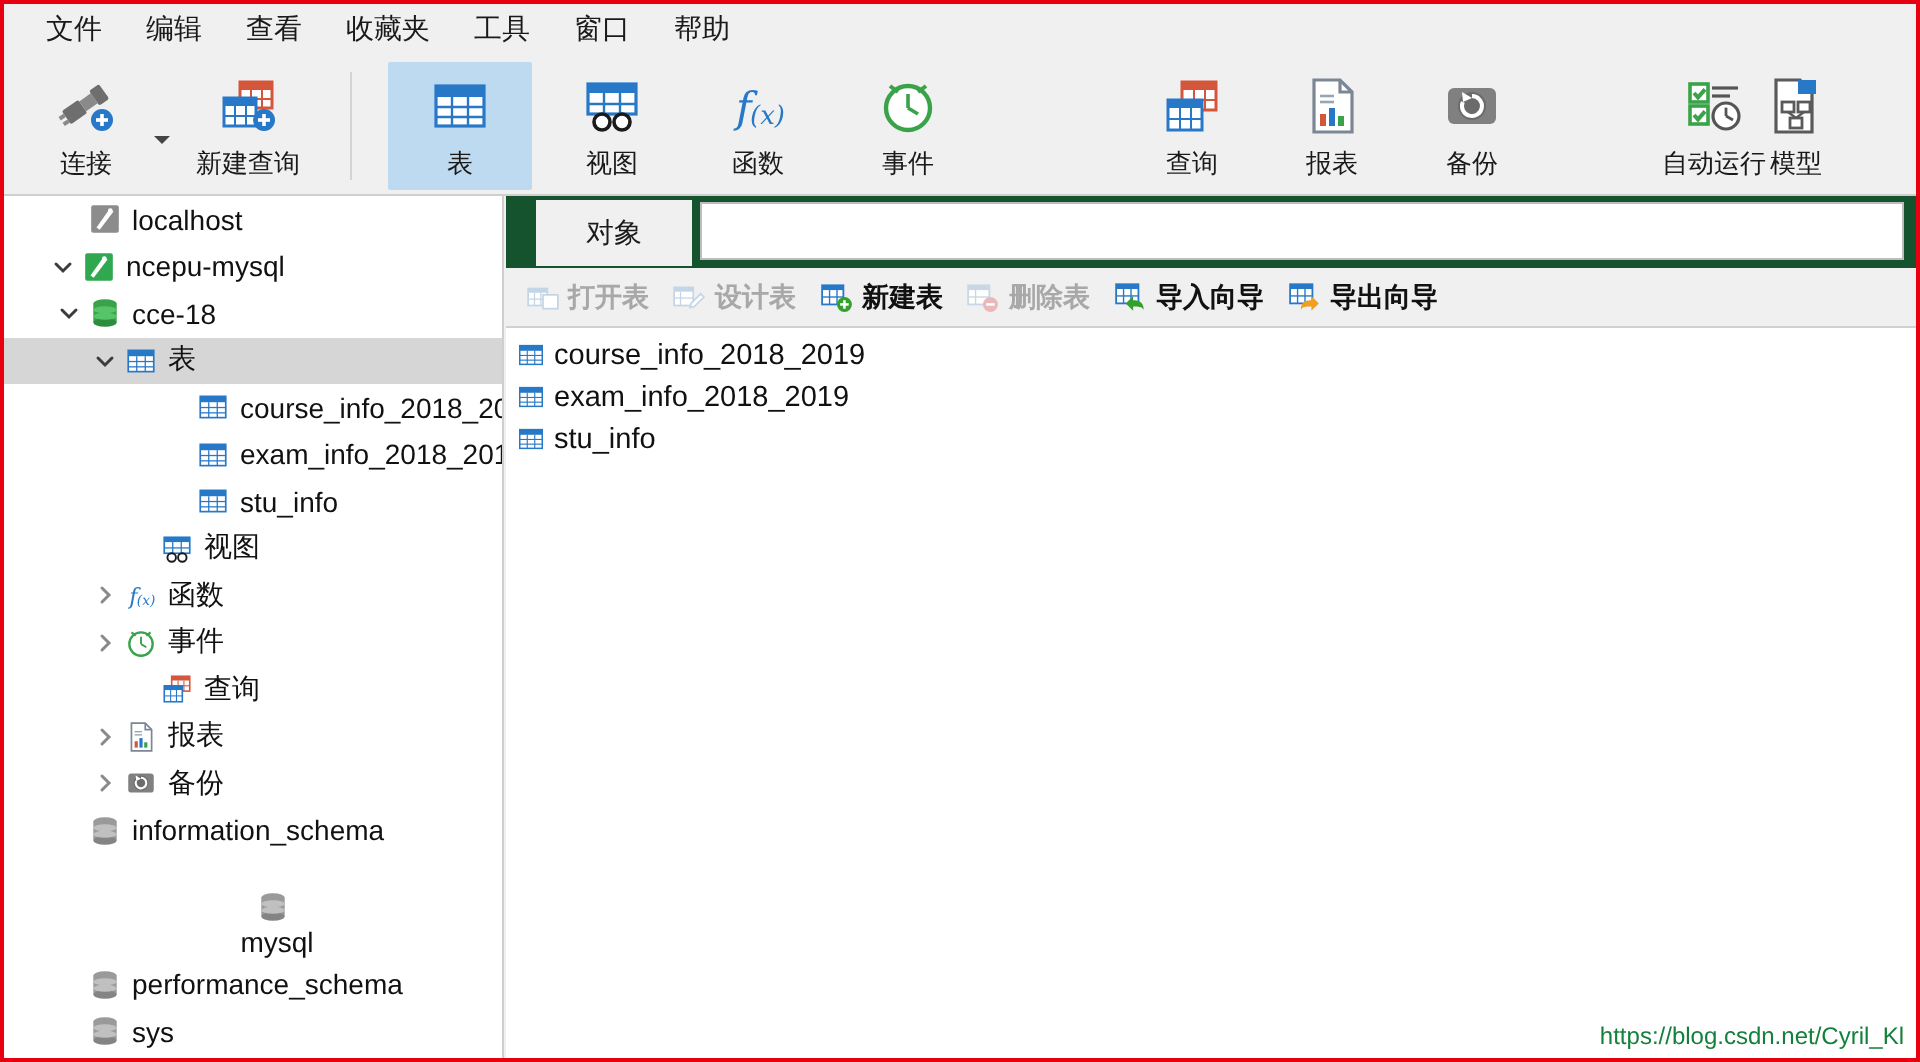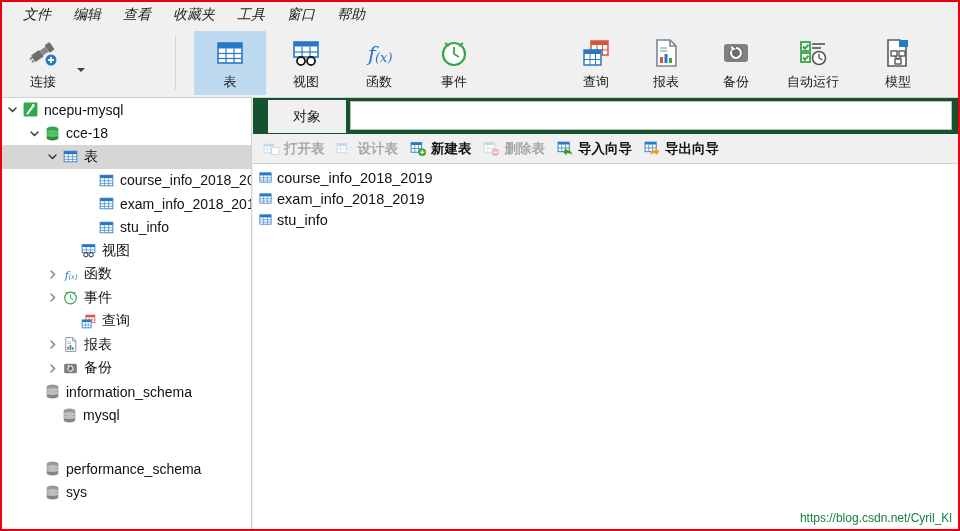--- a/index.html
+++ b/index.html
@@ -22,21 +22,20 @@
     position:absolute; left:0; top:0; width:956px; height:26px;
     background:#f0f0f0;
     display:flex; align-items:center;
     padding-left:10px;
   }
   .menu-item {
     font-size:14px; color:#1a1a1a;
     padding:3px 11px;
     white-space:nowrap;
     cursor:default;
-    font-style:italic;
   }
 
   
   .toolbar {
     position:absolute; left:0; top:26px; width:956px; height:70px;
     background:#f0f0f0;
     border-bottom:1px solid #cfcfcf;
   }
   .tb-sep {
     position:absolute; top:8px; width:1px; height:54px; background:#d4d4d4;
@@ -188,20 +187,40 @@
               <rect x="1" y="12.5" width="3" height="2" fill="#8a8a8a"></rect>
               <rect x="1" y="16" width="3" height="2" fill="#8a8a8a"></rect>
             </g>
             <circle cx="24" cy="23" r="5.5" fill="#2878c8"></circle>
             <line x1="24" y1="20" x2="24" y2="26" stroke="#fff" stroke-width="1.8"></line>
             <line x1="21" y1="23" x2="27" y2="23" stroke="#fff" stroke-width="1.8"></line>
           </svg>
         </div>
         <div class="tblabel">连接</div>
       </div>
+      <div class="tb-btn" style="left: 78px; width: 88px;">
+        <div class="tbicon">
+          <svg width="32" height="32" viewBox="0 0 32 32">
+            <rect x="12" y="4" width="16" height="13" fill="#fff" stroke="#d4573c" stroke-width="1.5"></rect>
+            <rect x="12" y="4" width="16" height="4" fill="#d4573c"></rect>
+            <line x1="17.5" y1="8" x2="17.5" y2="17" stroke="#d4573c" stroke-width="1"></line>
+            <line x1="23" y1="8" x2="23" y2="17" stroke="#d4573c" stroke-width="1"></line>
+            <line x1="12" y1="12.5" x2="28" y2="12.5" stroke="#d4573c" stroke-width="1"></line>
+            <rect x="4" y="12" width="16" height="14" fill="#fff" stroke="#2878c8" stroke-width="1.5"></rect>
+            <rect x="4" y="12" width="16" height="4" fill="#2878c8"></rect>
+            <line x1="9.5" y1="16" x2="9.5" y2="26" stroke="#2878c8" stroke-width="1"></line>
+            <line x1="15" y1="16" x2="15" y2="26" stroke="#2878c8" stroke-width="1"></line>
+            <line x1="4" y1="21" x2="20" y2="21" stroke="#2878c8" stroke-width="1"></line>
+            <circle cx="24" cy="23" r="5.5" fill="#2878c8"></circle>
+            <line x1="24" y1="20" x2="24" y2="26" stroke="#fff" stroke-width="1.8"></line>
+            <line x1="21" y1="23" x2="27" y2="23" stroke="#fff" stroke-width="1.8"></line>
+          </svg>
+        </div>
+        <div class="tblabel">新建查询</div>
+      </div>
       <div class="tb-btn selected" style="left: 192px; width: 72px;">
         <div class="tbicon">
           <svg width="32" height="32" viewBox="0 0 32 32">
             <rect x="4" y="6" width="24" height="20" fill="#fff" stroke="#2878c8" stroke-width="1.6"></rect>
             <rect x="4" y="6" width="24" height="5.5" fill="#2878c8"></rect>
             <line x1="12" y1="11.5" x2="12" y2="26" stroke="#2878c8" stroke-width="1.2"></line>
             <line x1="20" y1="11.5" x2="20" y2="26" stroke="#2878c8" stroke-width="1.2"></line>
             <line x1="4" y1="16.5" x2="28" y2="16.5" stroke="#2878c8" stroke-width="1.2"></line>
             <line x1="4" y1="21.5" x2="28" y2="21.5" stroke="#2878c8" stroke-width="1.2"></line>
           </svg>
@@ -278,21 +297,21 @@
         <div class="tbicon">
           <svg width="32" height="32" viewBox="0 0 32 32">
             <rect x="4" y="7" width="24" height="18" rx="3" fill="#808080"></rect>
             <circle cx="16" cy="16" r="7" fill="#6b6b6b"></circle>
             <path d="M16 11a5 5 0 1 1-4.6 3" fill="none" stroke="#fff" stroke-width="2"></path>
             <path d="M11 9l0.5 5 4.5-2z" fill="#fff"></path>
           </svg>
         </div>
         <div class="tblabel">备份</div>
       </div>
-      <div class="tb-btn" style="left: 772px; width: 78px;">
+      <div class="tb-btn" style="left: 816px; width: 78px;">
         <div class="tbicon">
           <svg width="32" height="32" viewBox="0 0 32 32">
             <rect x="4" y="5" width="9" height="9" fill="#fff" stroke="#3aa34a" stroke-width="1.8"></rect>
             <path d="M6 9.5l2 2.2 3.5-4" fill="none" stroke="#3aa34a" stroke-width="2"></path>
             <rect x="4" y="16" width="9" height="9" fill="#fff" stroke="#3aa34a" stroke-width="1.8"></rect>
             <path d="M6 20.5l2 2.2 3.5-4" fill="none" stroke="#3aa34a" stroke-width="2"></path>
             <line x1="15" y1="7" x2="28" y2="7" stroke="#555" stroke-width="1.6"></line>
             <line x1="15" y1="11" x2="24" y2="11" stroke="#555" stroke-width="1.6"></line>
             <circle cx="22" cy="21" r="6.5" fill="#fff" stroke="#555" stroke-width="1.6"></circle>
             <line x1="22" y1="21" x2="22" y2="16.8" stroke="#555" stroke-width="1.4"></line>
@@ -313,21 +332,32 @@
             <line x1="12" y1="19" x2="16" y2="22" stroke="#5a5a5a" stroke-width="1.2"></line>
             <line x1="20" y1="19" x2="16" y2="22" stroke="#5a5a5a" stroke-width="1.2"></line>
           </svg>
         </div>
         <div class="tblabel">模型</div>
       </div>
       <div class="tb-dropdown-arrow" style="left: 75px; top: 40px;"></div>
     </div>
 
   <div class="sidebar" id="sidebar">
-      <div class="tree-row" style="padding-left: 2px;">
+      <div class="tree-row" style="padding-left: 24px;">
+        <span class="expander"></span>
+        <span class="t-icon">
+          <svg width="17" height="17" viewBox="0 0 32 32">
+            <rect x="3" y="3" width="26" height="26" rx="2" fill="#8c8c8c"></rect>
+            <path d="M8 24 L20 7 L24 9 L11 26 Z" fill="#fff"></path>
+            <circle cx="21" cy="8" r="2.2" fill="#fff"></circle>
+          </svg>
+        </span>
+        <span class="t-label">localhost</span>
+      </div>
+      <div class="tree-row" style="padding-left: 21px;">
         <span class="expander">
           <svg width="11" height="11" viewBox="0 0 11 11">
             <path d="M2 4 L5.5 7.5 L9 4" fill="none" stroke="#3c3c3c" stroke-width="1.5" stroke-linecap="round"></path>
           </svg>
         </span>
         <span class="t-icon">
           <svg width="17" height="17" viewBox="0 0 32 32">
             <rect x="3" y="3" width="26" height="26" rx="2" fill="#2fa84f"></rect>
             <path d="M8 24 L20 7 L24 9 L11 26 Z" fill="#fff"></path>
             <circle cx="21" cy="8" r="2.2" fill="#fff"></circle>
@@ -517,21 +547,21 @@
           <svg width="17" height="17" viewBox="0 0 32 32">
             <ellipse cx="16" cy="7" rx="11" ry="4" fill="#9a9a9a"></ellipse>
             <rect x="5" y="7" width="22" height="18" fill="#9a9a9a"></rect>
             <ellipse cx="16" cy="25" rx="11" ry="4" fill="#848484"></ellipse>
             <ellipse cx="16" cy="13" rx="11" ry="3.4" fill="#c0c0c0"></ellipse>
             <ellipse cx="16" cy="19" rx="11" ry="3.4" fill="#c0c0c0"></ellipse>
           </svg>
         </span>
         <span class="t-label">information_schema</span>
       </div>
-      <div class="tree-row" style="padding-left: 41px;">
+      <div class="tree-row" style="padding-left: 24px; flex-direction: column;">
         <span class="expander"></span>
         <span class="t-icon">
           <svg width="17" height="17" viewBox="0 0 32 32">
             <ellipse cx="16" cy="7" rx="11" ry="4" fill="#9a9a9a"></ellipse>
             <rect x="5" y="7" width="22" height="18" fill="#9a9a9a"></rect>
             <ellipse cx="16" cy="25" rx="11" ry="4" fill="#848484"></ellipse>
             <ellipse cx="16" cy="13" rx="11" ry="3.4" fill="#c0c0c0"></ellipse>
             <ellipse cx="16" cy="19" rx="11" ry="3.4" fill="#c0c0c0"></ellipse>
           </svg>
         </span>

